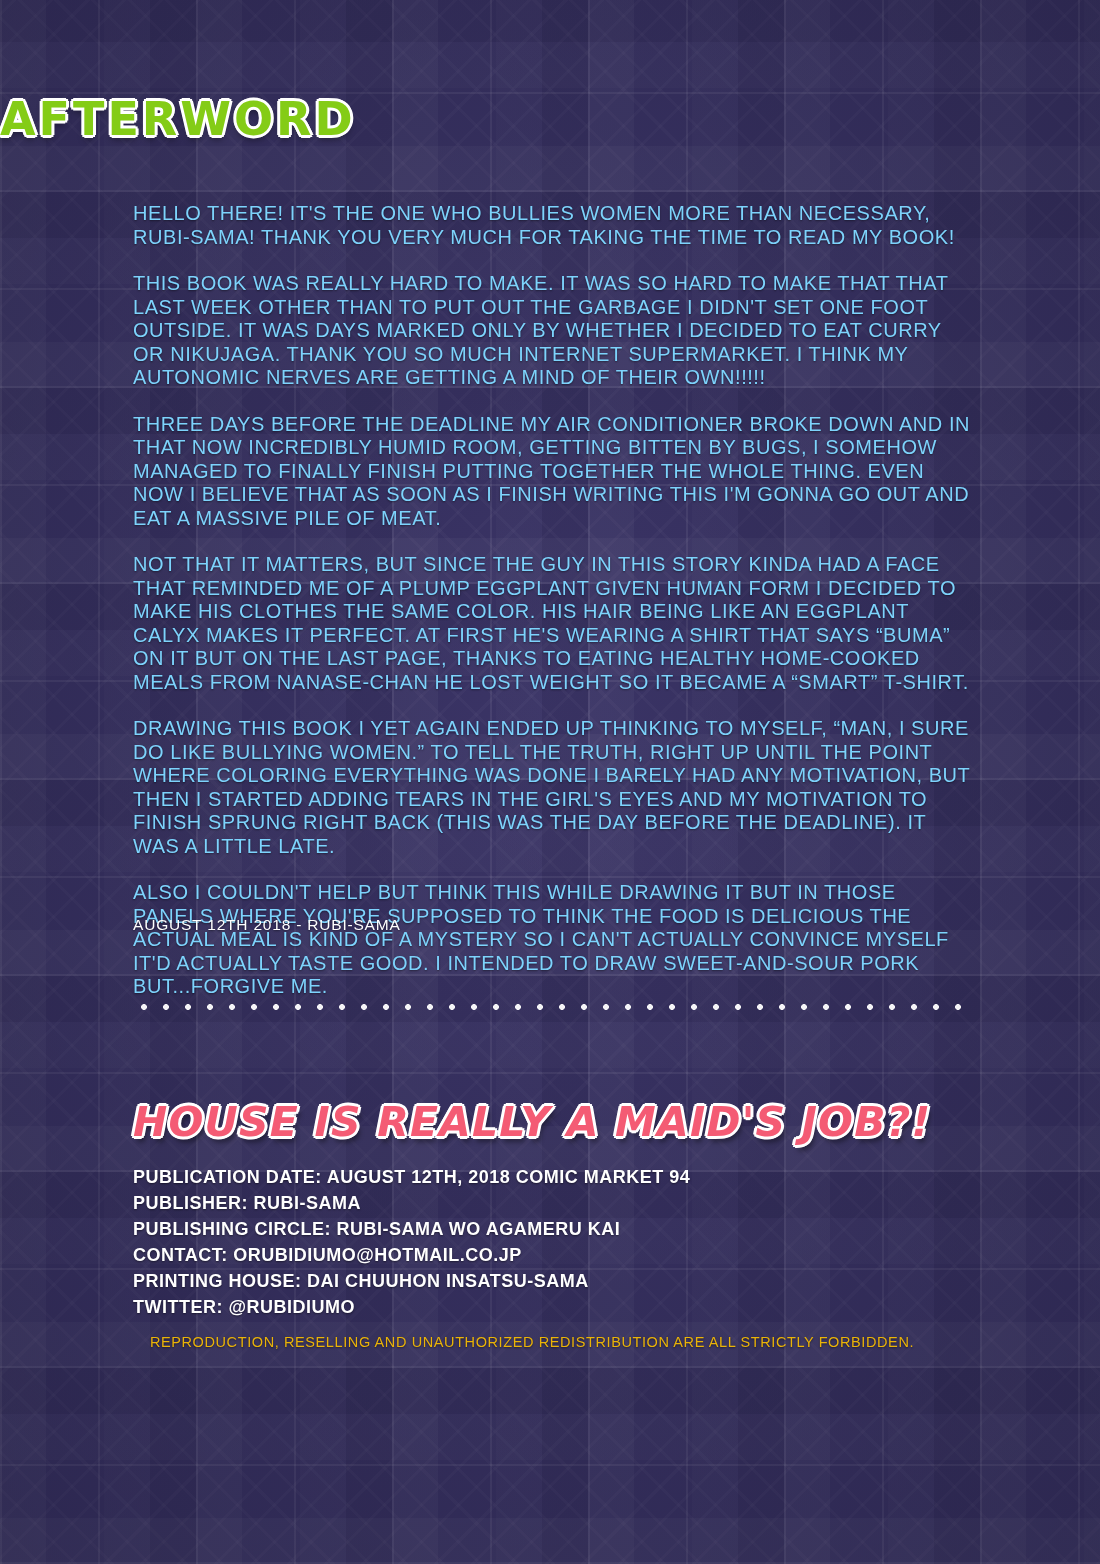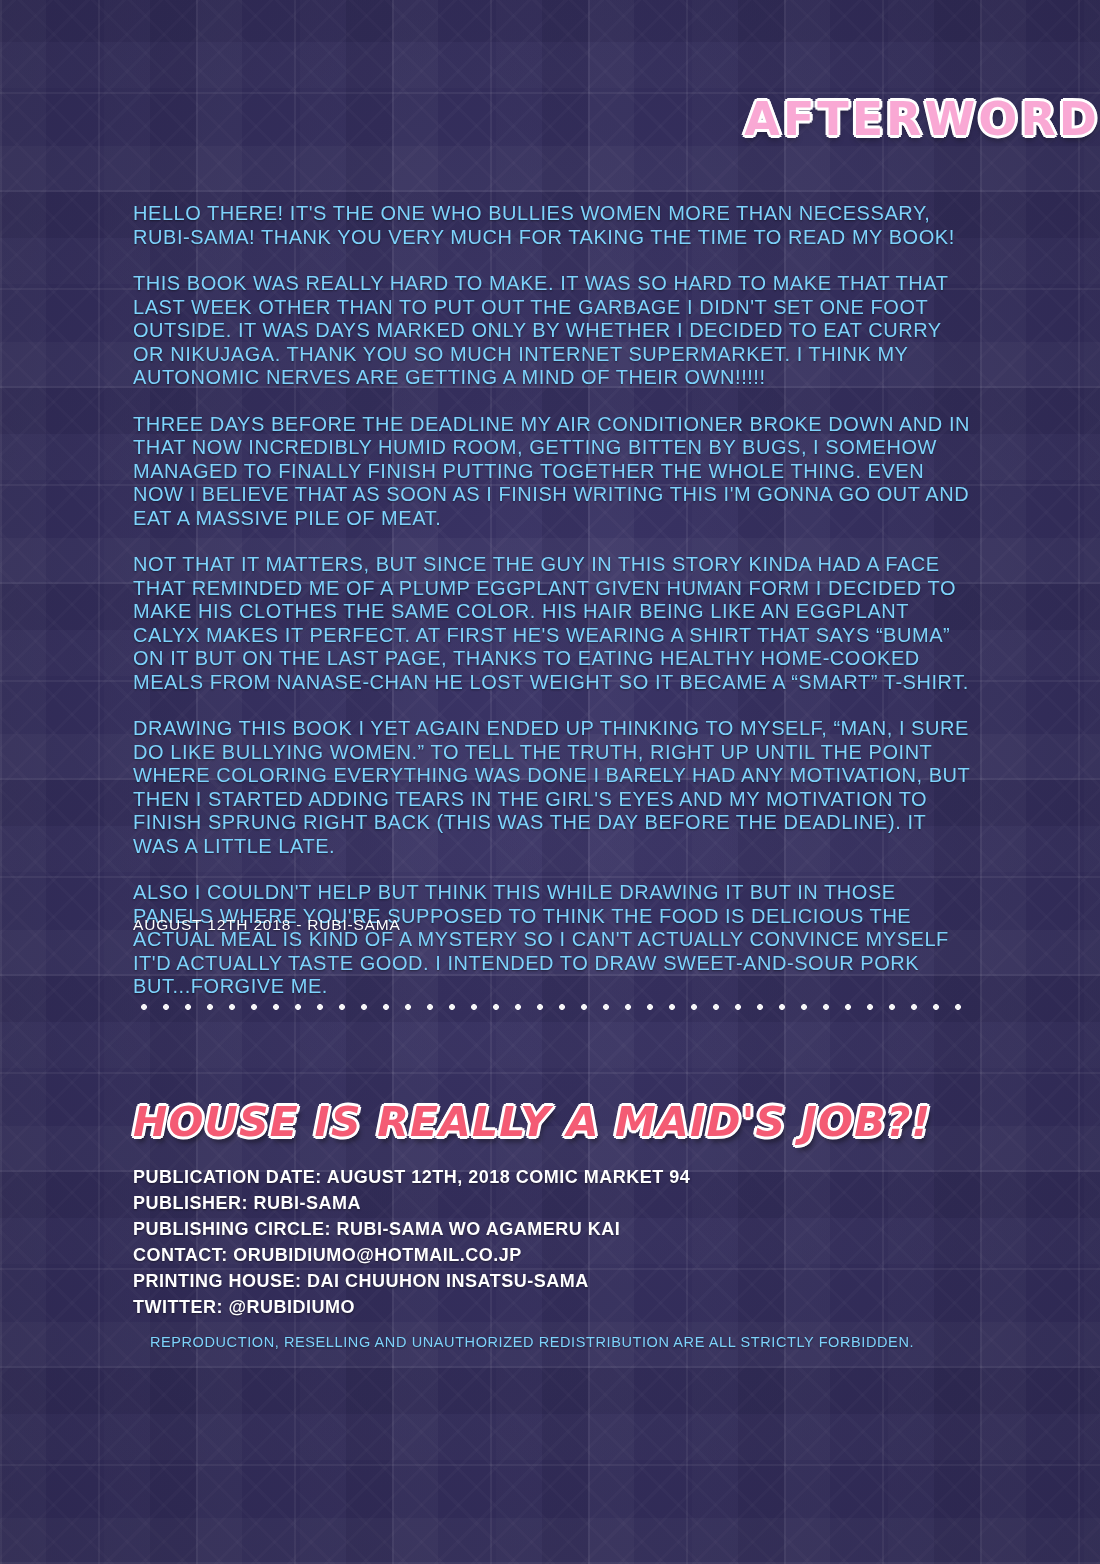--- a/index.html
+++ b/index.html
@@ -79,26 +79,26 @@
     width: 1100px;
     height: 1564px;
   }
 
   
   .afterword-title {
     position: absolute;
     top: 92px;
     left: 0;
     width: 1100px;
-    text-align: right;
+    text-align: left;
     font-family: "DejaVu Sans", sans-serif;
     font-weight: bold;
     font-size: 46px;
     letter-spacing: 3px;
-    color: #f9a8d4;
+    color: #84cc16;
     text-shadow:
       -2px -2px 0 #ffffff,
       2px -2px 0 #ffffff,
       -2px 2px 0 #ffffff,
       2px 2px 0 #ffffff,
       0 -3px 0 #ffffff,
       0 3px 0 #ffffff,
       -3px 0 0 #ffffff,
       3px 0 0 #ffffff,
       0 5px 6px rgba(0,0,0,0.35);
@@ -184,21 +184,21 @@
     font-weight: bold;
   }
   .credits div { white-space: nowrap; }
 
   .notice {
     position: absolute;
     top: 1334px;
     left: 0;
     width: 1064px;
     text-align: center;
-    color: #7dd3fc;
+    color: #eab308;
     font-size: 14.5px;
     letter-spacing: 0.6px;
     text-transform: uppercase;
     text-shadow: 0 1px 2px rgba(0,0,0,0.45);
   }
 </style>
 </head>
 <body>
 
 <div class="page">

